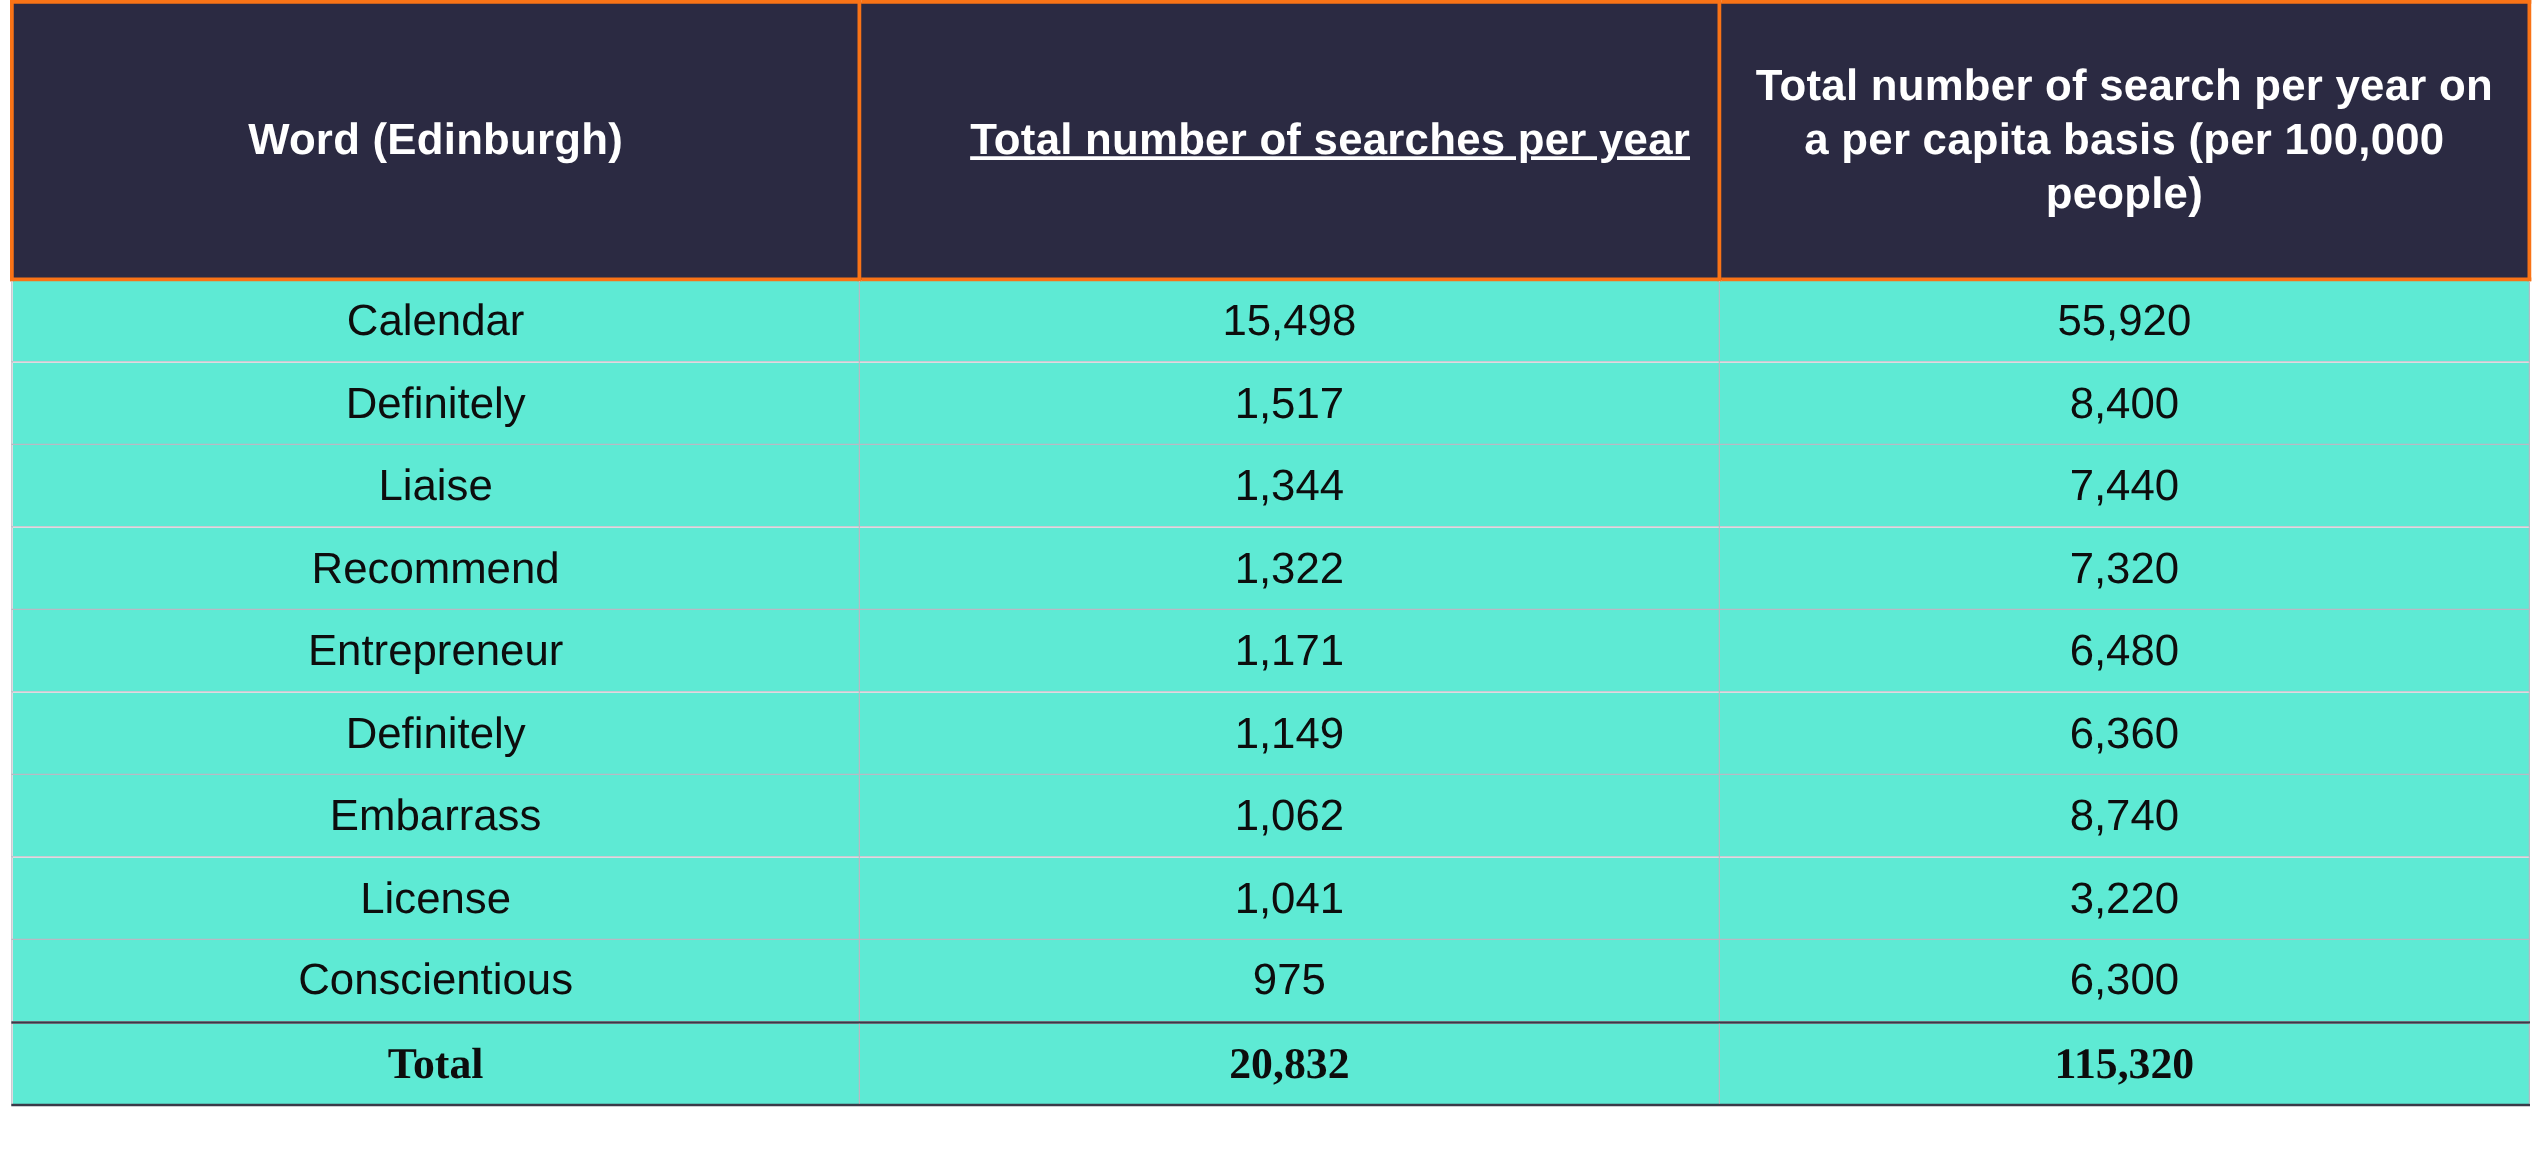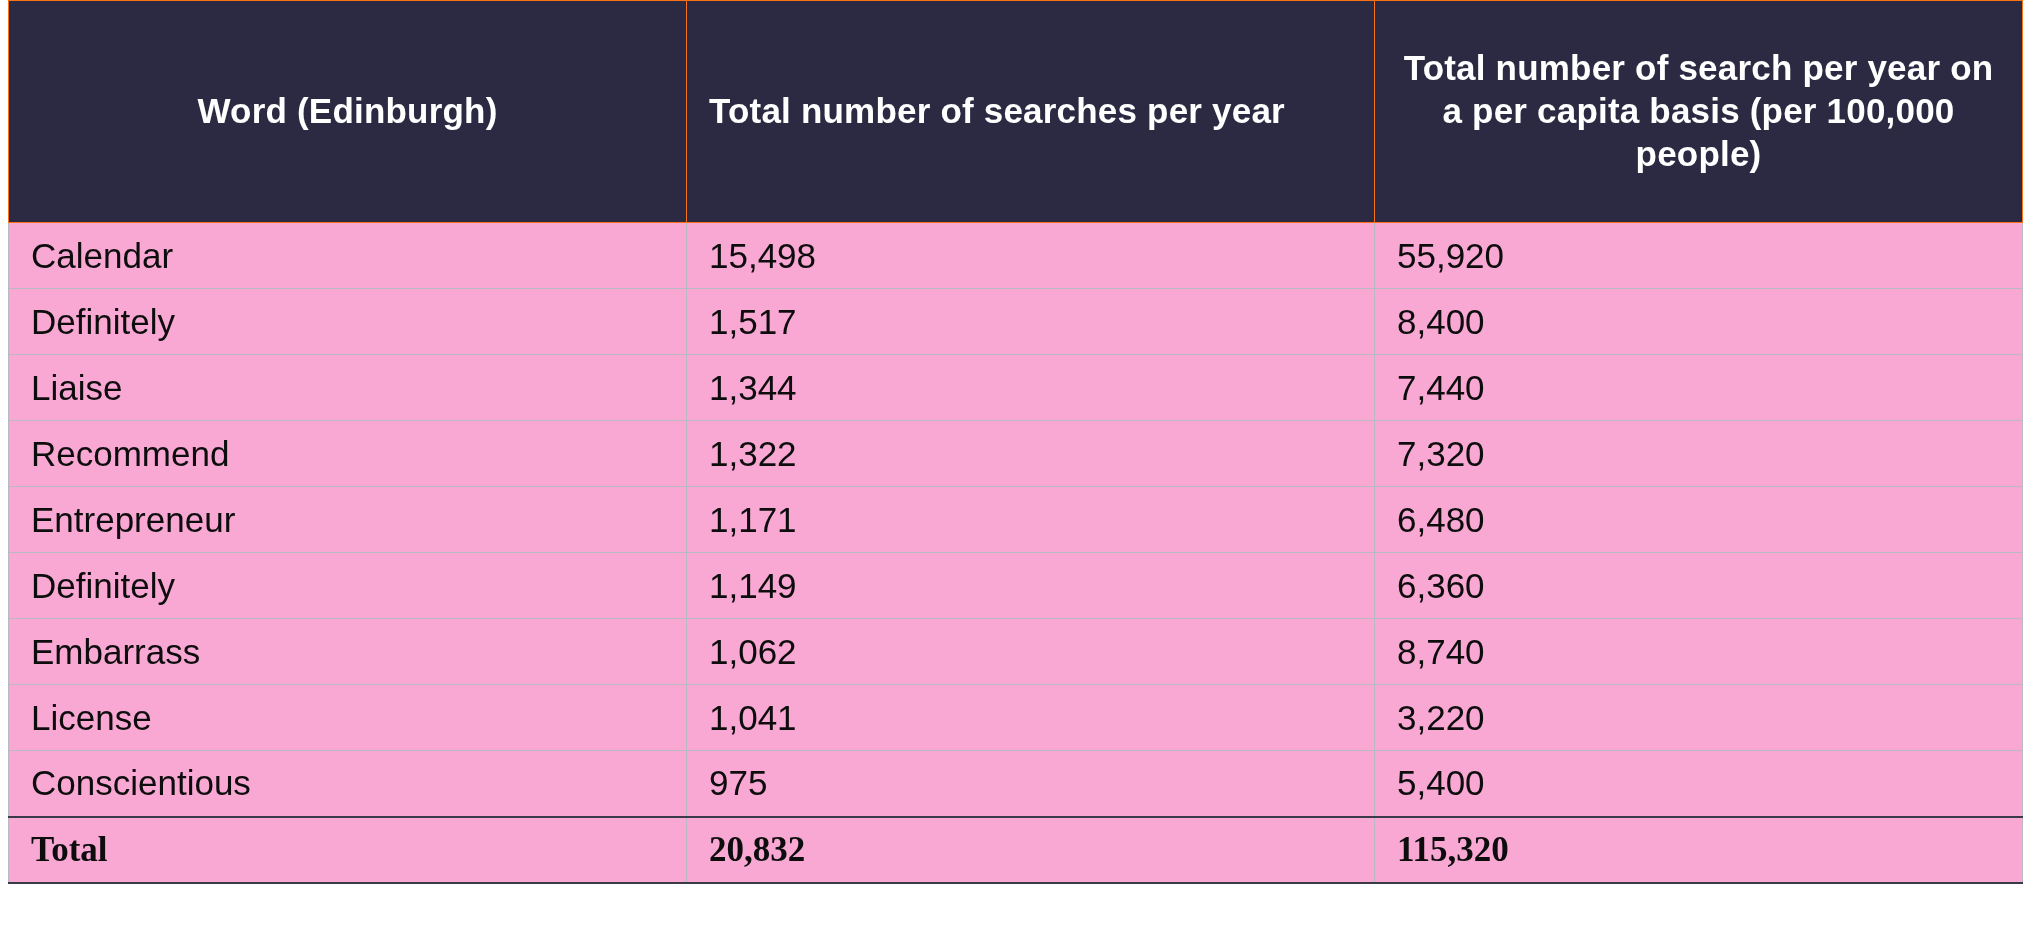--- a/index.html
+++ b/index.html
@@ -30,38 +30,39 @@
   thead th {
     background: #2b2a42;
     color: #ffffff;
     font-size: 35px;
     font-weight: bold;
     line-height: 1.22;
     padding: 16px 22px;
     height: 222px;
     vertical-align: middle;
     box-sizing: border-box;
-    border: 1px solid #f97316;
+    border: 3px solid #f97316;
     letter-spacing: 0.2px;
   }
   thead th.h0 { }
-  thead th.h1 { text-align: left; }
+  thead th.h1 { text-align: right; text-decoration: underline; }
   thead th.h2 { text-align: center; }
 
   tbody td {
     font-size: 35px;
     color: #0d0d0d;
     padding: 10px 22px;
     height: 66px;
     box-sizing: border-box;
     border: 1px solid #b9b9c3;
     vertical-align: middle;
-    background: #f9a8d4;
+    background: #5eead4;
     white-space: nowrap;
     overflow: hidden;
+    text-align: center;
   }
   tbody tr.total-row td {
     font-weight: bold;
     border-top: 2px solid #3a3a48;
     border-bottom: 2px solid #3a3a48;
     font-family: Liberation Serif, serif;
   }
 </style>
 </head>
 <body>
@@ -117,21 +118,21 @@
         <td>8,740</td>
       </tr>
       <tr>
         <td>License</td>
         <td>1,041</td>
         <td>3,220</td>
       </tr>
       <tr>
         <td>Conscientious</td>
         <td>975</td>
-        <td>5,400</td>
+        <td>6,300</td>
       </tr>
       <tr class="total-row">
         <td>Total</td>
         <td>20,832</td>
         <td>115,320</td>
       </tr>
     </tbody>
   </table>
 </div>
 

